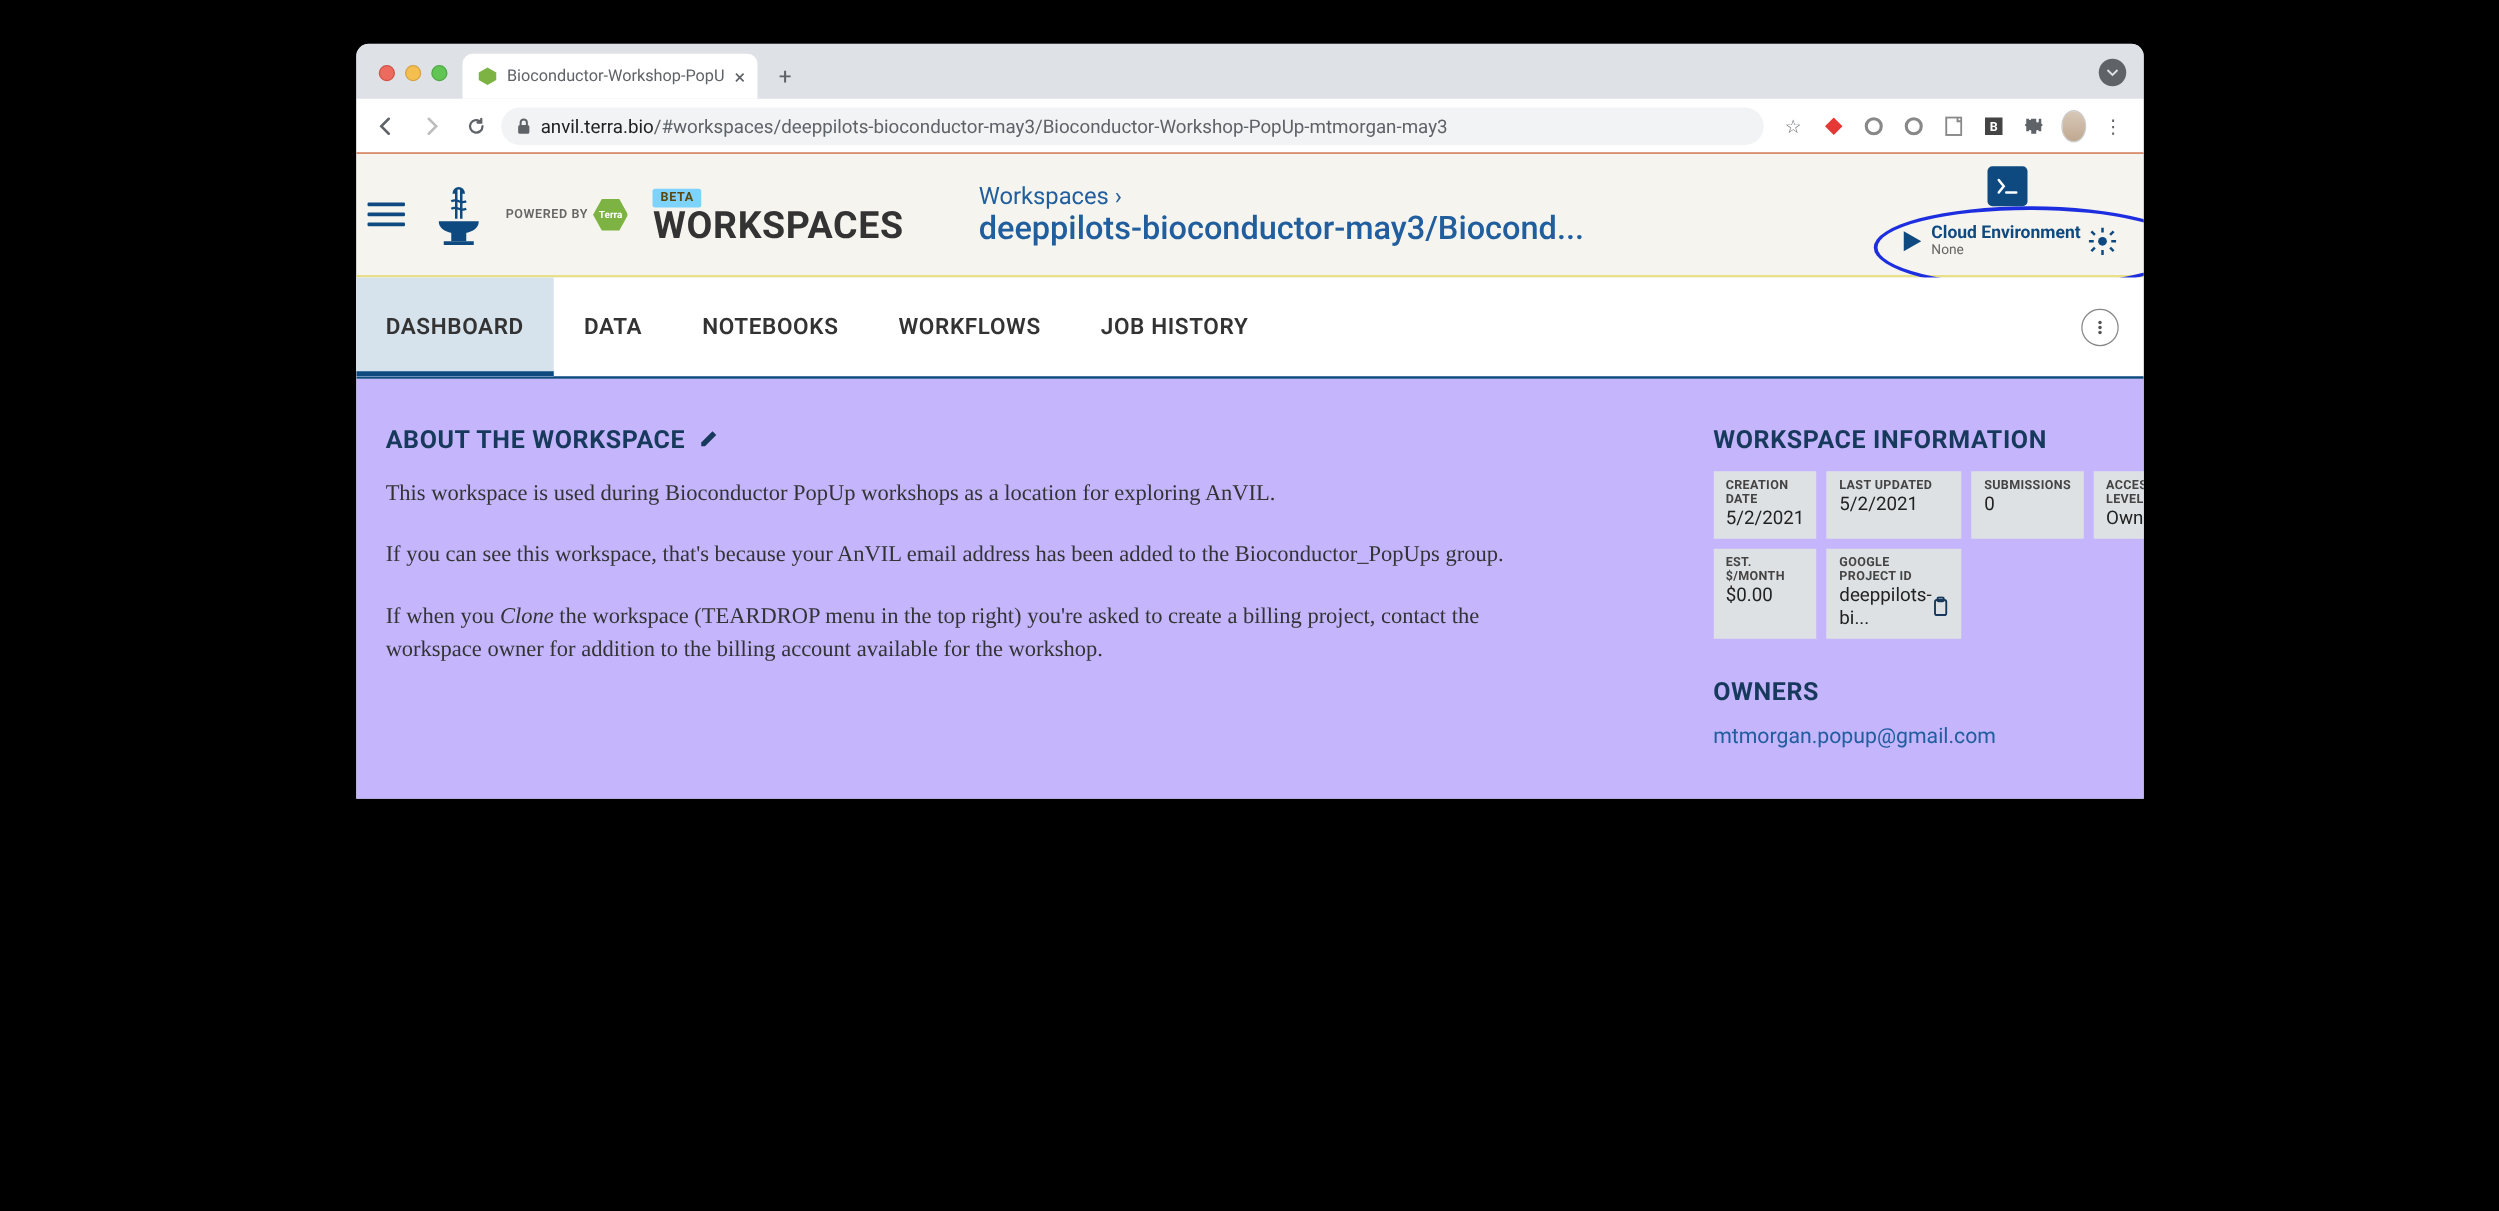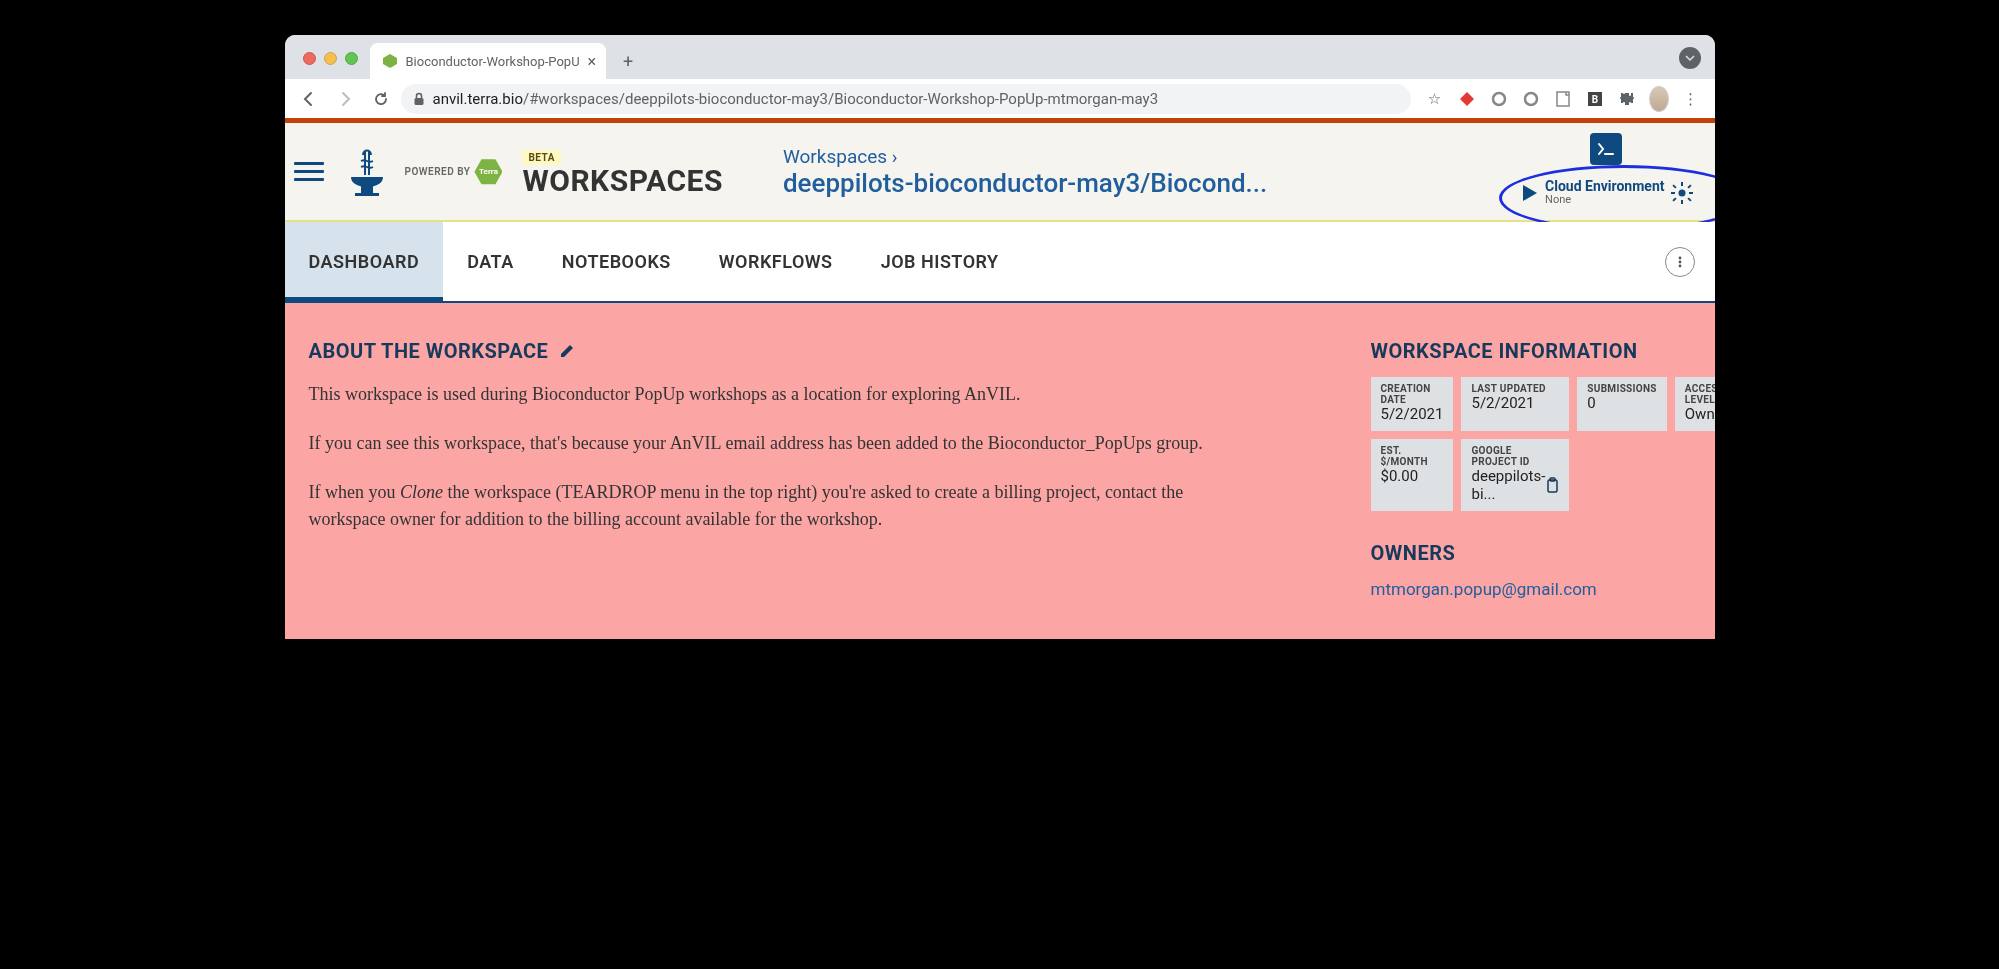--- a/index.html
+++ b/index.html
@@ -46,21 +46,21 @@
   .tab-close { font-size:16px; color:#5f6368; cursor:pointer;}
   .newtab { width:28px; height:28px; display:flex;align-items:center;justify-content:center; margin-left:8px; margin-bottom:4px; color:#5f6368; font-size:18px; border-radius:50%; cursor:pointer;}
   .chev-down-top { margin-left:auto; margin-right:14px; margin-bottom:10px; width:22px;height:22px; border-radius:50%; background:#5f6368; color:#dee1e6; display:flex;align-items:center;justify-content:center; font-size:12px; cursor:pointer;}
   
   .addrbar {
     background:#fff;
     height: 44px;
     display:flex; align-items:center;
     padding: 0 8px;
     gap:4px;
-    border-bottom:5px solid #c2410c;
+    border-bottom:1px solid #c2410c;
   }
   .navbtn { width:32px; height:32px; display:flex;align-items:center;justify-content:center; color:#5f6368; font-size:18px; cursor:pointer; border-radius:50%;}
   .navbtn.disabled { color:#bdbdbd; }
   .url {
     flex:1;
     background:#f1f3f4;
     border-radius:16px;
     height:30px;
     display:flex; align-items:center;
     padding:0 12px;
@@ -82,21 +82,21 @@
     border-bottom: 2px solid #e8e088;
     position:relative;
   }
   .hamburger { width:40px; display:flex; flex-direction:column; gap:5px; align-items:center; justify-content:center; cursor:pointer; padding:0 6px;}
   .hamburger span { width:30px; height:3px; background:#0e4a80; border-radius:1px;}
   .anvil-logo { width:52px; margin:0 12px; color:#0e4a80; }
   .powered { font-size:10px; color:#666; font-weight:600; letter-spacing:0.5px; line-height:1.1; text-align:right;}
   .terra-badge { width:28px;height:28px; margin:0 8px 0 4px; position:relative;}
   .terra-hex { width:100%;height:100%; background:#7cb342; clip-path: polygon(25% 5%, 75% 5%, 100% 50%, 75% 95%, 25% 95%, 0 50%); display:flex;align-items:center;justify-content:center; color:#fff; font-size:8px; font-weight:700;}
   .ws-block { margin-left:12px; }
-  .beta { background:#fef9c3; color:#5a4a10; font-size:10px; font-weight:700; padding:2px 6px; border-radius:2px; letter-spacing:0.5px;}
+  .beta { background:#7dd3fc; color:#5a4a10; font-size:10px; font-weight:700; padding:2px 6px; border-radius:2px; letter-spacing:0.5px;}
   .ws-title { font-size:30px; font-weight:700; color:#333; letter-spacing:0.5px; margin-top:-2px;}
   .breadcrumb { margin-left:60px; flex:1; min-width:0;}
   .bc-top { color:#215e9e; font-size:19px; }
   .bc-top a { color:#215e9e; text-decoration:none;}
   .bc-main { color:#215e9e; font-size:26px; font-weight:500; white-space:nowrap; overflow:hidden; text-overflow:ellipsis;}
   .header-right { display:flex; align-items:center; gap:10px;flex-direction:column;}
   .console-btn { width:32px;height:32px; background:#0e4a80; border-radius:4px; display:flex;align-items:center;justify-content:center; color:#fff; cursor:pointer;}
   .cloud-env { display:flex; align-items:center; gap:6px; padding:4px 6px; cursor:pointer; position:relative;}
   .cloud-env .play { color:#0e4a80; font-size:20px; }
   .cloud-env-text { line-height:1.1;}
@@ -128,21 +128,21 @@
   }
   .teardrop {
     margin-left:auto;
     margin-right:20px;
     width:30px;height:30px; border:1.5px solid #888; border-radius:50%;
     display:flex;align-items:center;justify-content:center;
     cursor:pointer; color:#555;
   }
   .teardrop svg circle { fill:#555;}
   
-  .content { background:#fca5a5; padding: 30px 24px 40px 24px; display:flex; gap:40px;}
+  .content { background:#c4b5fd; padding: 30px 24px 40px 24px; display:flex; gap:40px;}
   .main-col { flex:1; }
   .side-col { width:320px; }
   h2.section { color:#17395b; font-size:20px; font-weight:700; letter-spacing:0.5px; display:flex; align-items:center; gap:10px; margin:6px 0 18px 0;}
   h2.section .pencil { color:#17395b; cursor:pointer;}
   .body-text { font-size:18px; color:#333; line-height:1.5; max-width: 940px; font-family: Liberation Serif, serif;}
   .body-text p { margin: 0 0 22px 0;}
   .body-text em { font-style:italic;}
   .side-col h2 { color:#17395b; font-size:20px; font-weight:700; letter-spacing:0.5px; margin:6px 0 14px 0;}
   .info-grid { display:grid; grid-template-columns: 1fr 1fr 1fr 1fr; gap:8px;}
   .info-cell { background:#dde1e4; padding:6px 10px 8px 10px;}

